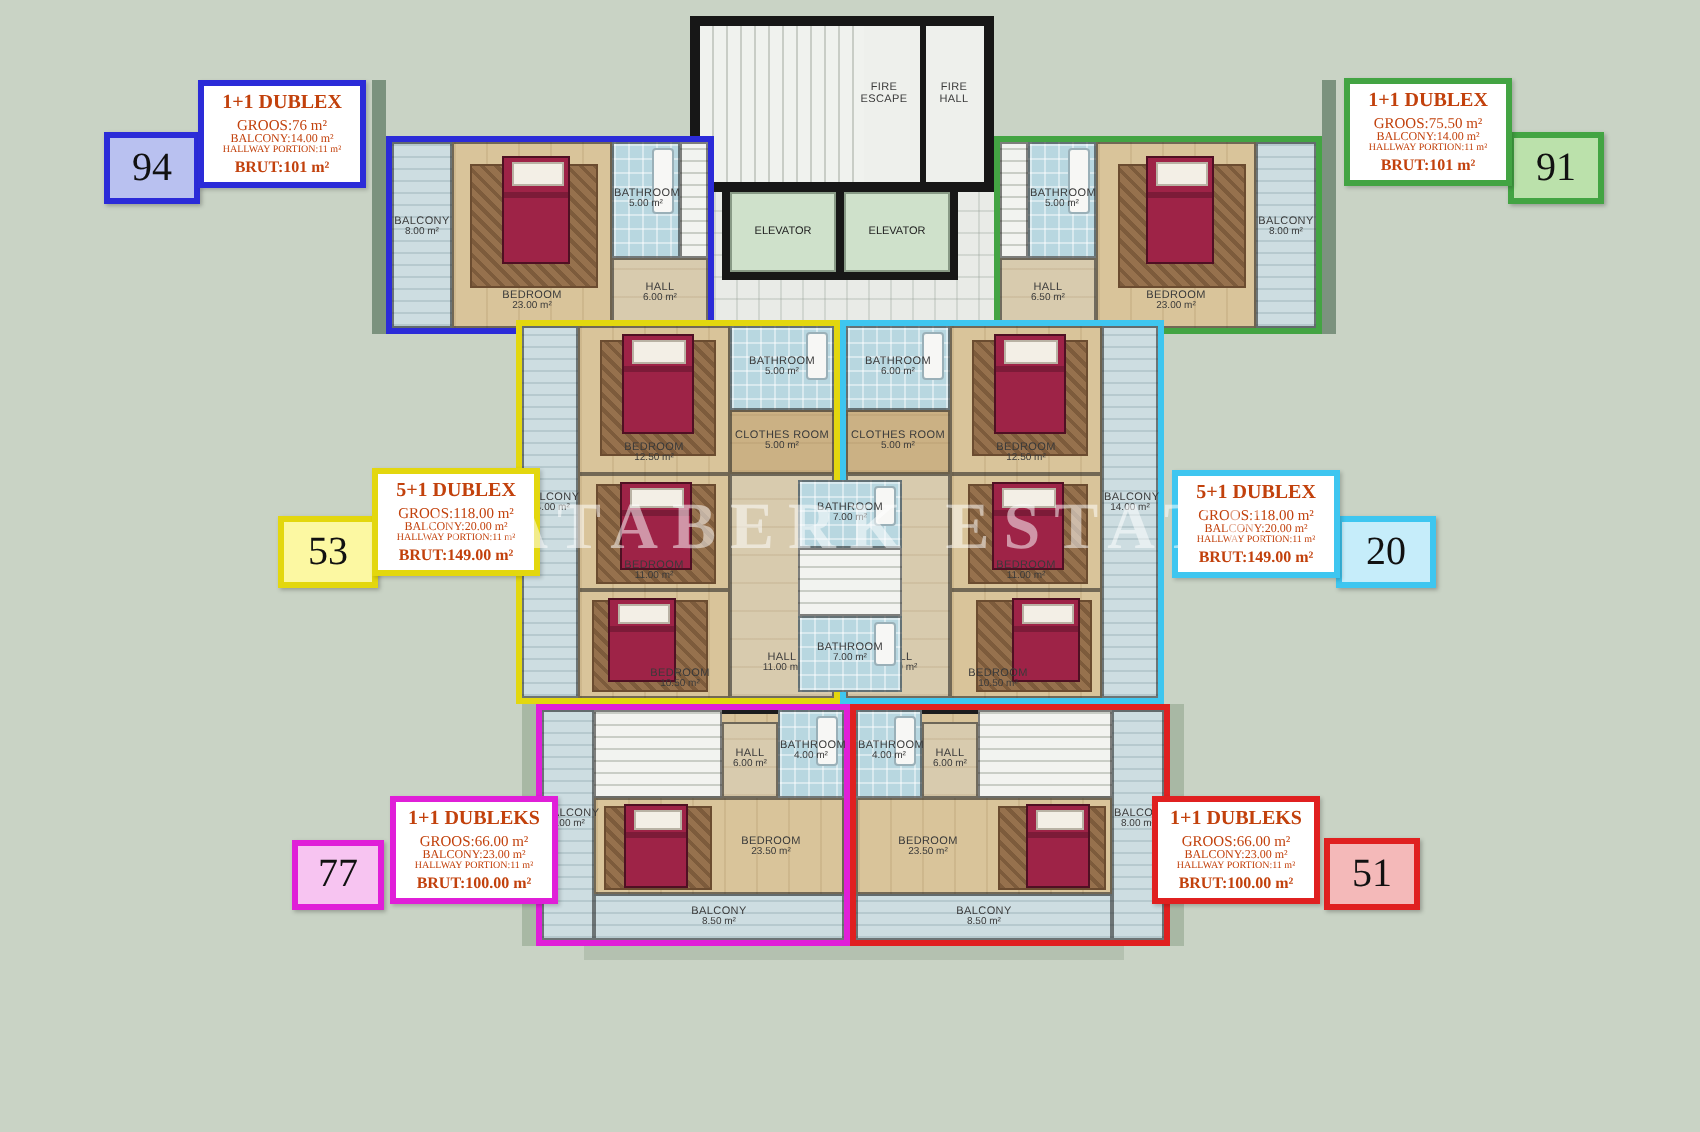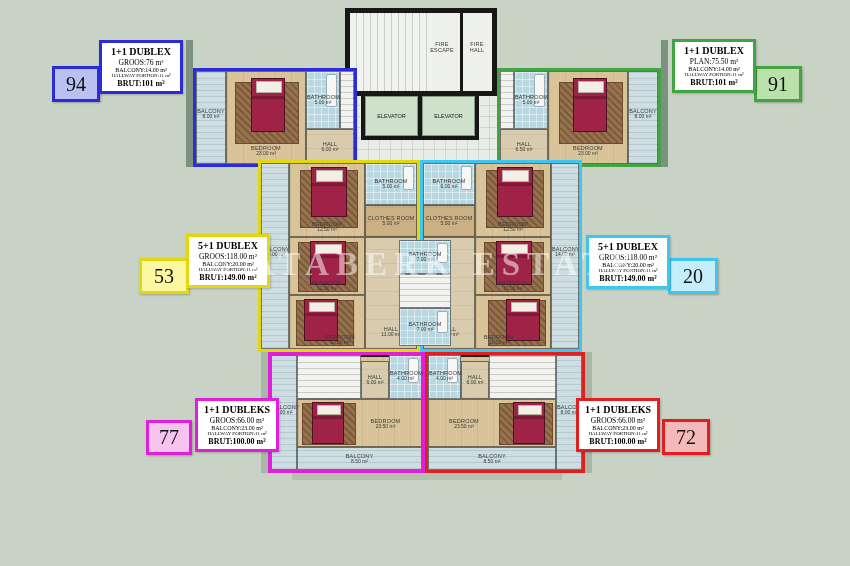--- a/index.html
+++ b/index.html
@@ -27,21 +27,21 @@
   .rl .a{display:block;font-size:5px;}
   
   .fireblk{border:5px solid #171717;background:#eef0ec;z-index:2;}
   .elev{background:#171717;display:flex;gap:4px;padding:4px;z-index:2;box-sizing:border-box;}
   .elev .cell{flex:1;background:#cfe1cb;display:flex;align-items:center;justify-content:center;
               font:5.5px "Liberation Sans",sans-serif;color:#222;border:1px solid #889a86;}
   
   .numbox{position:absolute;display:flex;align-items:center;justify-content:center;border:3px solid;
           font-size:20px;color:#111;z-index:6;box-shadow:1px 1px 2px rgba(0,0,0,.25);}
   .infobox{position:absolute;width:76px;background:#fff;border:3px solid;padding:3px 1px;text-align:center;
-           color:#000000;z-index:6;box-shadow:1px 1px 2px rgba(0,0,0,.2);}
+           color:#c2410c;z-index:6;box-shadow:1px 1px 2px rgba(0,0,0,.2);}
   .infobox .t{display:block;font-size:10px;font-weight:bold;}
   .infobox .g{display:block;font-size:7.5px;margin-top:1px;}
   .infobox .b{display:block;font-size:6px;}
   .infobox .h{display:block;font-size:5px;}
   .infobox .br{display:block;font-size:8px;font-weight:bold;margin-top:1px;}
   
   .wm{position:absolute;left:0;right:0;text-align:center;color:rgba(255,255,255,.52);z-index:7;
       font-family:"Liberation Serif",serif;pointer-events:none;}
   .wm1{top:246px;font-size:33px;font-weight:bold;letter-spacing:7px;}
   .wm2{top:292px;font-size:31px;letter-spacing:2px;}
@@ -350,33 +350,33 @@
   <div class="numbox" style="left:139px;top:258px;width:44px;height:30px;border-color:#e3d70e;background:#fcf8a2;">
       <span>53</span>
     </div>
   <div class="numbox" style="left:668px;top:258px;width:44px;height:30px;border-color:#3ec6f0;background:#c6edfa;">
       <span>20</span>
     </div>
   <div class="numbox" style="left:146px;top:420px;width:40px;height:29px;border-color:#e01fd8;background:#f7c4f1;">
       <span>77</span>
     </div>
   <div class="numbox" style="left:662px;top:419px;width:42px;height:30px;border-color:#e02020;background:#f4b9b9;">
-      <span>72</span>
+      <span>51</span>
     </div>
 
   <div class="infobox" style="left:99px;top:40px;border-color:#2b2bd8;">
     <span class="t">1+1 DUBLEX</span>
     <span class="g">GROOS:76 m²</span>
     <span class="b">BALCONY:14.00 m²</span>
     <span class="h">HALLWAY PORTION:11 m²</span>
     <span class="br">BRUT:101 m²</span>
   </div>
   <div class="infobox" style="left:672px;top:39px;border-color:#43a443;">
     <span class="t">1+1 DUBLEX</span>
-    <span class="g">PLAN:75.50 m²</span>
+    <span class="g">GROOS:75.50 m²</span>
     <span class="b">BALCONY:14.00 m²</span>
     <span class="h">HALLWAY PORTION:11 m²</span>
     <span class="br">BRUT:101 m²</span>
   </div>
   <div class="infobox" style="left:186px;top:234px;border-color:#e3d70e;">
     <span class="t">5+1 DUBLEX</span>
     <span class="g">GROOS:118.00 m²</span>
     <span class="b">BALCONY:20.00 m²</span>
     <span class="h">HALLWAY PORTION:11 m²</span>
     <span class="br">BRUT:149.00 m²</span>

